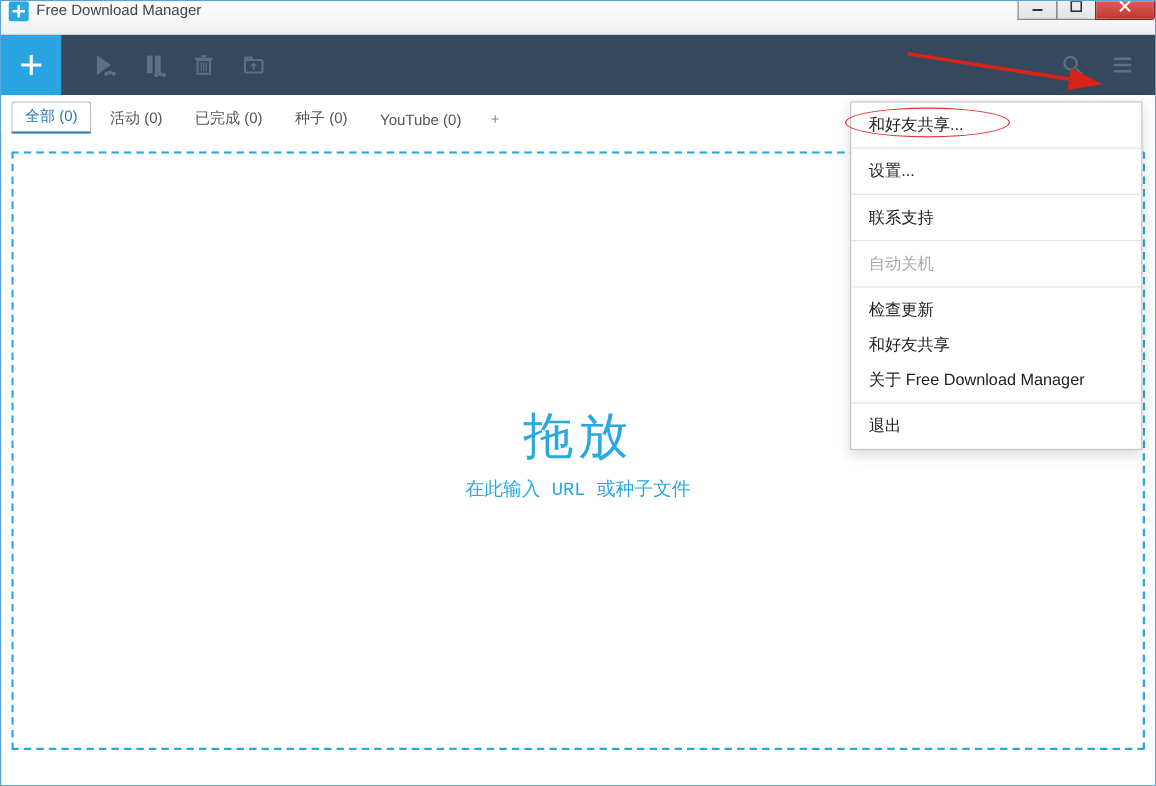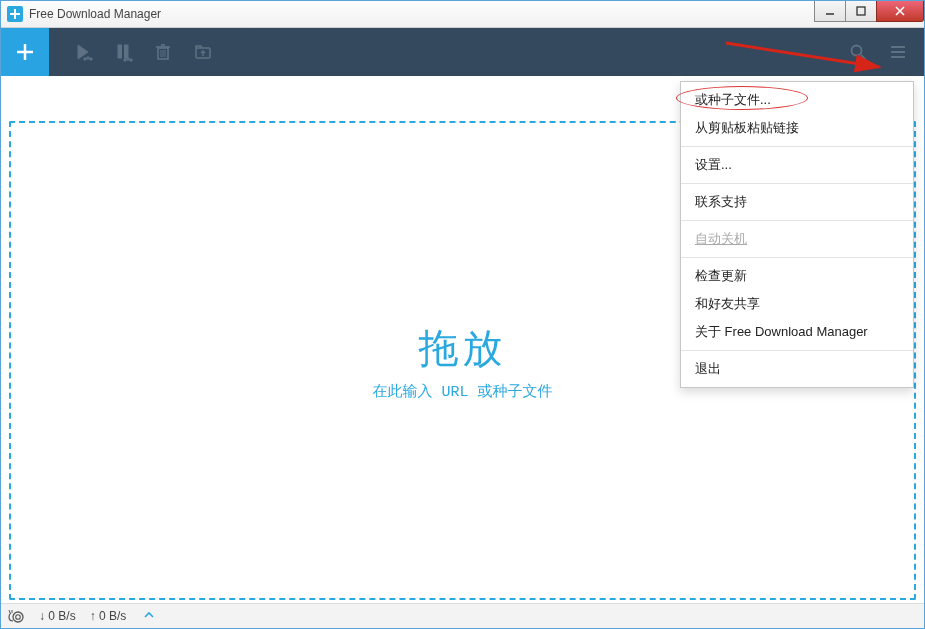--- a/index.html
+++ b/index.html
@@ -1,18 +1,18 @@
 <!DOCTYPE html>
 <html><head>
 <meta charset="utf-8">
 <style>
   html,body{margin:0;padding:0;font-family:"Microsoft YaHei","Segoe UI",Arial,sans-serif;font-size:12px;background:#fff;}
   .window{width:925px;height:629px;position:relative;border:1px solid #5aa3d8;box-sizing:border-box;background:#fff;overflow:hidden;}
   
-  .titlebar{height:26px;background:linear-gradient(#fdfdfd,#f1f1f1);border-bottom:1px solid #d0d0d0;display:flex;align-items:center;}
+  .titlebar{height:26px;background:linear-gradient(#fdfdfd,#f1f1f1);border-bottom:1px solid #d0d0d0;display:flex;}
   .titlebar .appicon{width:16px;height:16px;margin:0 6px;background:#2aa8e0;border-radius:2px;position:relative;}
   .titlebar .appicon:before{content:"";position:absolute;left:3px;top:7px;width:10px;height:2px;background:#fff;}
   .titlebar .appicon:after{content:"";position:absolute;left:7px;top:3px;width:2px;height:10px;background:#fff;}
   .titlebar .title{color:#444;font-size:12px;}
   .winbtns{margin-left:auto;display:flex;height:20px;margin-top:-6px;}
   .winbtn{width:30px;height:20px;border:1px solid #888;border-top:none;background:linear-gradient(#f6f6f6,#e3e3e3);display:flex;align-items:center;justify-content:center;margin-left:-1px;}
   .winbtn.close{background:linear-gradient(#e67,#c0392b);border-color:#8a2a1f;color:#fff;border-top-right-radius:0;border-bottom-right-radius:3px;width:46px;}
   .winbtn svg{width:10px;height:10px;}
   
   .toolbar{height:48px;background:#34495e;display:flex;align-items:center;padding:0 6px;color:#6e8296;}
@@ -31,21 +31,21 @@
   .dropzone{position:absolute;inset:0;border:2px dashed #2aa8e0;border-radius:2px;display:flex;flex-direction:column;align-items:center;justify-content:center;color:#2aa8e0;font-family:Liberation Mono, monospace;}
   .dropzone .big{font-size:40px;letter-spacing:4px;margin-bottom:6px;}
   .dropzone .sub{font-size:15px;}
   
   .statusbar{position:absolute;left:0;right:0;bottom:0;height:24px;background:#f3f3f3;border-top:1px solid #ddd;display:flex;align-items:center;font-size:12px;color:#444;padding:0 6px;gap:14px;}
   .statusbar .snail{width:18px;height:18px;display:flex;align-items:center;justify-content:center;}
   .statusbar .chev{margin-left:4px;color:#2aa8e0;cursor:default;}
   
   .menu{position:absolute;top:80px;right:10px;width:232px;background:#fff;border:1px solid #c7c7c7;box-shadow:0 4px 10px rgba(0,0,0,0.15);z-index:10;padding:4px 0;}
   .menu .item{padding:5px 14px;font-size:13px;color:#222;white-space:nowrap;}
-  .menu .item.disabled{color:#aaa;text-decoration:underline;}
+  .menu .item.disabled{color:#aaa;}
   .menu .sep{height:1px;background:#e3e3e3;margin:4px 0;}
   
   .arrow{position:absolute;top:36px;left:720px;width:180px;height:60px;z-index:20;pointer-events:none;}
   
   .ellipse{position:absolute;top:85px;right:116px;width:130px;height:22px;border:1px solid #d33;border-radius:50%;z-index:15;pointer-events:none;}
 </style>
 </head>
 <body>
 
 <div class="window">
@@ -124,50 +124,39 @@
     </div>
     <div class="tbtn">
       <svg width="20" height="20" viewBox="0 0 20 20">
           <line x1="3" y1="5" x2="17" y2="5" stroke="#5d7183" stroke-width="2"></line>
           <line x1="3" y1="10" x2="17" y2="10" stroke="#5d7183" stroke-width="2"></line>
           <line x1="3" y1="15" x2="17" y2="15" stroke="#5d7183" stroke-width="2"></line>
         </svg>
     </div>
   </div>
 
+  <div class="tabrow" id="tabrow">
+      <div class="tab active">全部 (0)</div>
+      <div class="tab">活动 (0)</div>
+      <div class="tab">已完成 (0)</div>
+      <div class="tab">种子 (0)</div>
+      <div class="tab">YouTube (0)</div>
+      <div class="tabadd">+</div>
+    </div>
 
   <div class="content">
     <div class="dropzone">
       <div class="big">拖放</div>
       <div class="sub">在此输入 URL 或种子文件</div>
     </div>
   </div>
 
-  <div class="statusbar">
-    <div class="snail">
-      <svg width="18" height="18" viewBox="0 0 18 18">
-          <circle cx="11" cy="10" r="5" fill="none" stroke="#555" stroke-width="1.3"></circle>
-          <circle cx="11" cy="10" r="2.3" fill="none" stroke="#555" stroke-width="1.1"></circle>
-          <path d="M6 14 Q2 14 2 10 Q2 7 4 6" fill="none" stroke="#555" stroke-width="1.2"></path>
-          <line x1="3" y1="6" x2="2" y2="3" stroke="#555"></line>
-          <line x1="5" y1="6" x2="5" y2="3" stroke="#555"></line>
-        </svg>
-    </div>
-    <span>↓ 0 B/s</span>
-    <span>↑ 0 B/s</span>
-    <span class="chev">
-      <svg width="10" height="10" viewBox="0 0 10 10">
-          <polyline points="1,7 5,3 9,7" fill="none" stroke="#2aa8e0" stroke-width="1.6"></polyline>
-        </svg>
-    </span>
-  </div>
 
   <div class="menu" id="menu">
-      <div class="item">或种子文件...</div>
-      <div class="item">从剪贴板粘贴链接</div>
+      <div class="item">和好友共享...</div>
       <div class="sep"></div>
       <div class="item">设置...</div>
       <div class="sep"></div>
       <div class="item">联系支持</div>
       <div class="sep"></div>
       <div class="item disabled">自动关机</div>
       <div class="sep"></div>
       <div class="item">检查更新</div>
       <div class="item">和好友共享</div>
       <div class="item">关于 Free Download Manager</div>

